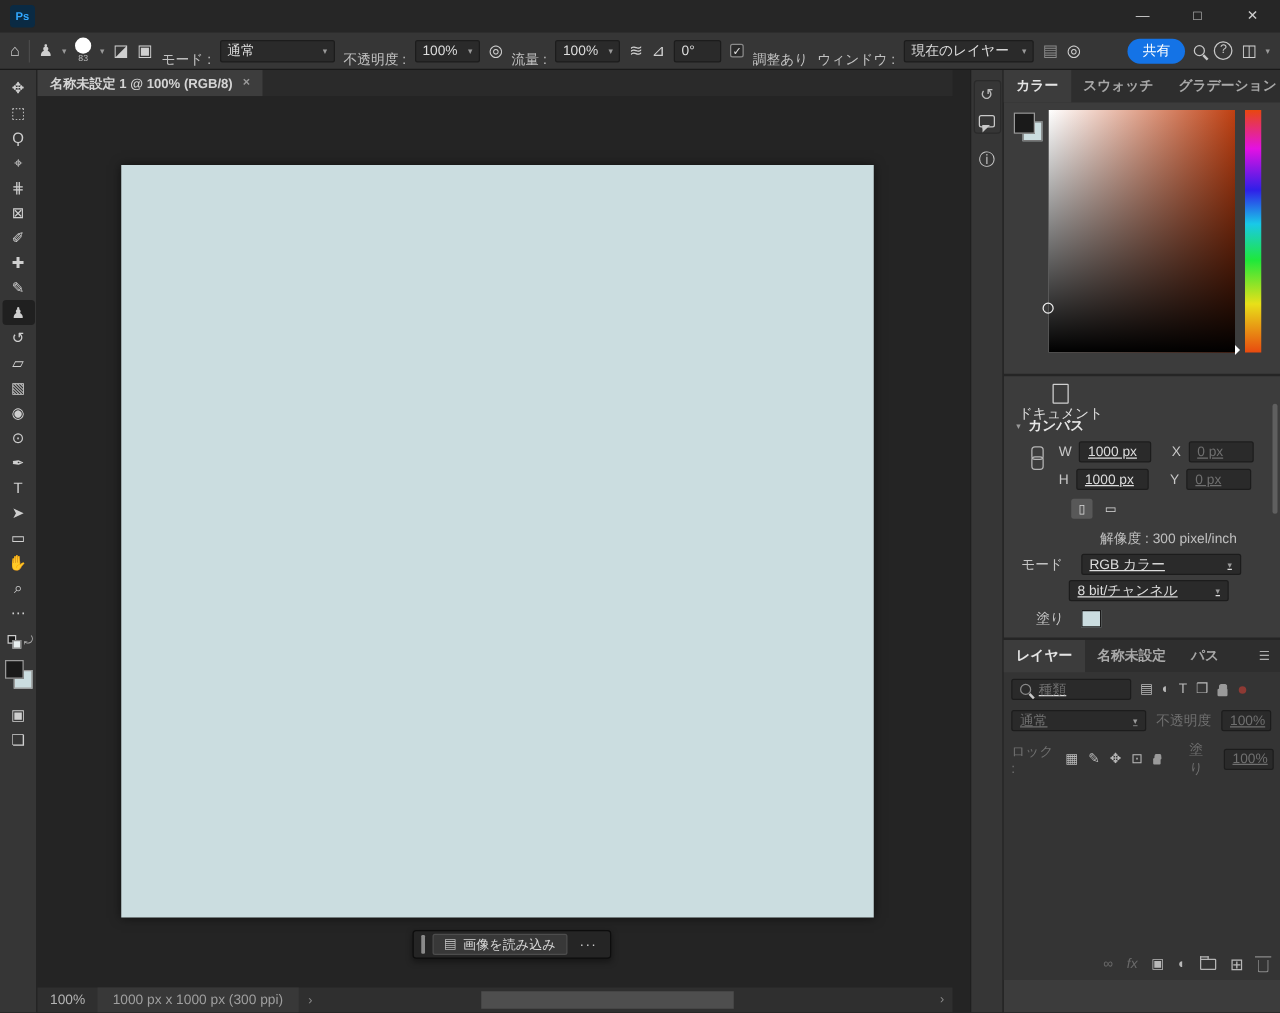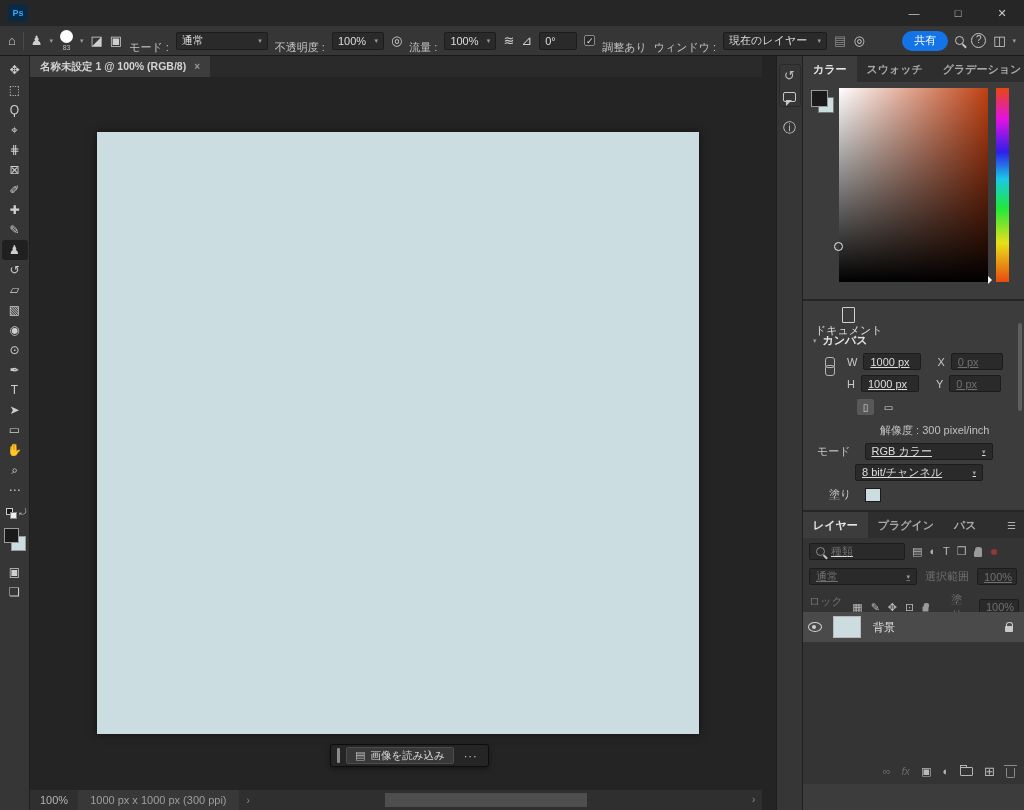--- a/index.html
+++ b/index.html
@@ -315,21 +315,21 @@
     <div class="row" style="left:26px; top:186px; gap:14px;">
       <span>塗り</span>
       <span style="width: 16px; height: 14px; border: 1px solid rgb(26, 26, 26); display: inline-block; background: rgb(203, 221, 224);"></span>
     </div>
     <span class="props-scroll"></span>
   </div>
   <div class="panel-sep"></div>
 
   <div class="tabrow">
     <span class="tab active">レイヤー</span>
-    <span class="tab">プラグイン</span>
+    <span class="tab">名称未設定</span>
     <span class="tab">パス</span>
     <span class="tab-menu">☰</span>
   </div>
   <div class="layers-content">
     <div class="row" style="left:6px; top:5px; gap:7px; width:210px;">
       <span class="pfld" style="width:96px; gap:6px;">
         <span class="i-mag" style="border-color:#8a8a8a;"></span>
         <span class="dimtxt">種類</span>
       </span>
       <span class="lr-ico">▤</span>
@@ -337,45 +337,37 @@
       <span class="lr-ico">T</span>
       <span class="lr-ico">❒</span>
       <span class="i-lock dim"></span>
       <span style="width:6px; height:6px; border-radius:50%; background:#8e3a34; margin-left:2px;"></span>
     </div>
     <div class="row" style="left:6px; top:30px; gap:8px; width:210px;">
       <span class="pfld disabled" style="width:108px;">
         <span>通常</span>
         <span class="chev" style="margin-left:auto;">▾</span>
       </span>
-      <span class="dimtxt">選択範囲</span>
+      <span class="dimtxt">不透明度</span>
       <span class="pfld disabled" style="width:40px;">
           <span>100%</span>
         </span>
     </div>
     <div class="row" style="left:6px; top:54px; gap:8px; width:210px;">
       <span class="dimtxt">ロック :</span>
       <span class="lr-ico">▦</span>
       <span class="lr-ico">✎</span>
       <span class="lr-ico">✥</span>
       <span class="lr-ico">⊡</span>
       <span class="i-lock dim" style="transform:scale(.85);"></span>
       <span class="dimtxt" style="margin-left:14px;">塗り</span>
       <span class="pfld disabled" style="width:40px;">
           <span>100%</span>
         </span>
     </div>
-    <div class="layer-row">
-      <span style="width:24px; display:flex; justify-content:center;">
-          <span class="i-eye"></span>
-        </span>
-      <span class="layer-thumb" style="background: rgb(203, 221, 224);"></span>
-      <span style="margin-left:12px; color:#e0e0e0;">背景</span>
-      <span class="i-lock" style="margin-left:auto; margin-right:12px;"></span>
-    </div>
     <div class="bottom-bar">
       <span class="lr-ico" style="color:#6a6a6a;">∞</span>
       <span class="lr-ico" style="color:#6a6a6a; font-style:italic;">fx</span>
       <span class="lr-ico">▣</span>
       <span class="lr-ico">◐</span>
       <span class="i-folder"></span>
       <span class="lr-ico" style="font-size:13px;">⊞</span>
       <span class="i-trash"></span>
     </div>
   </div>

